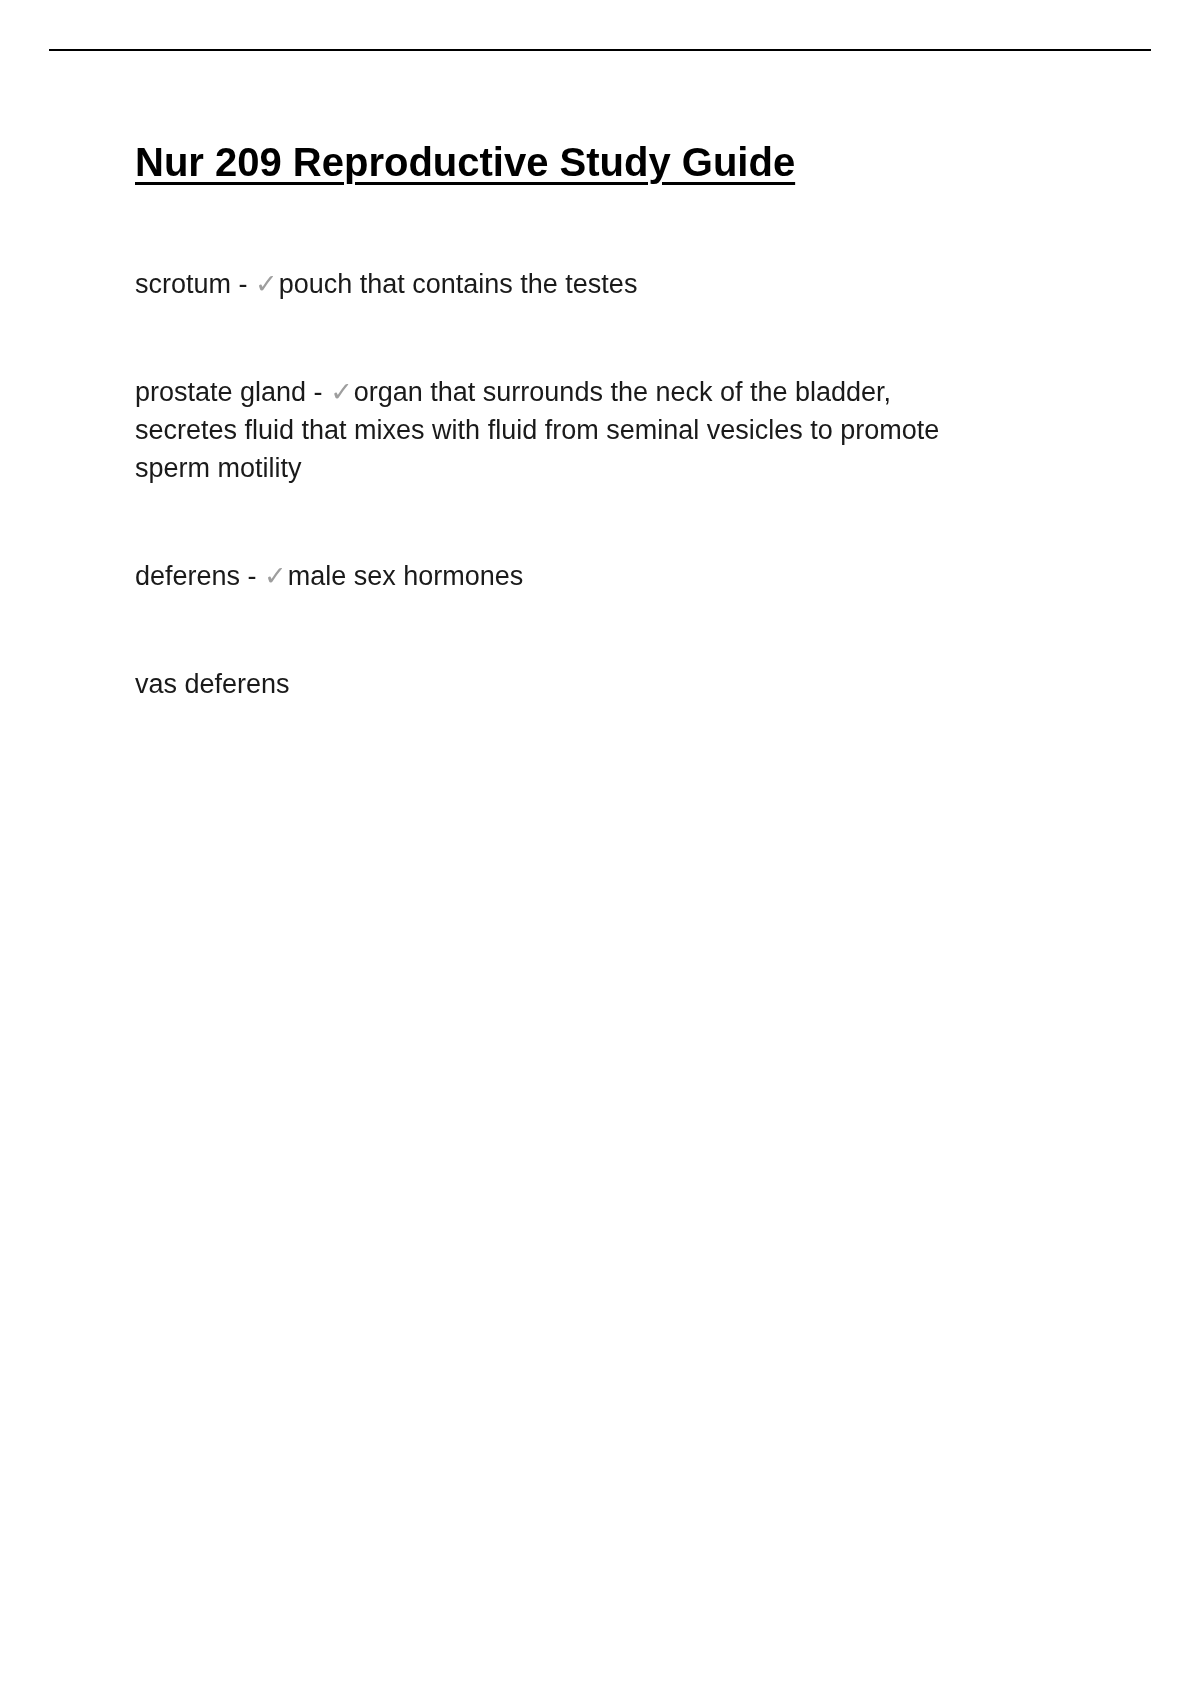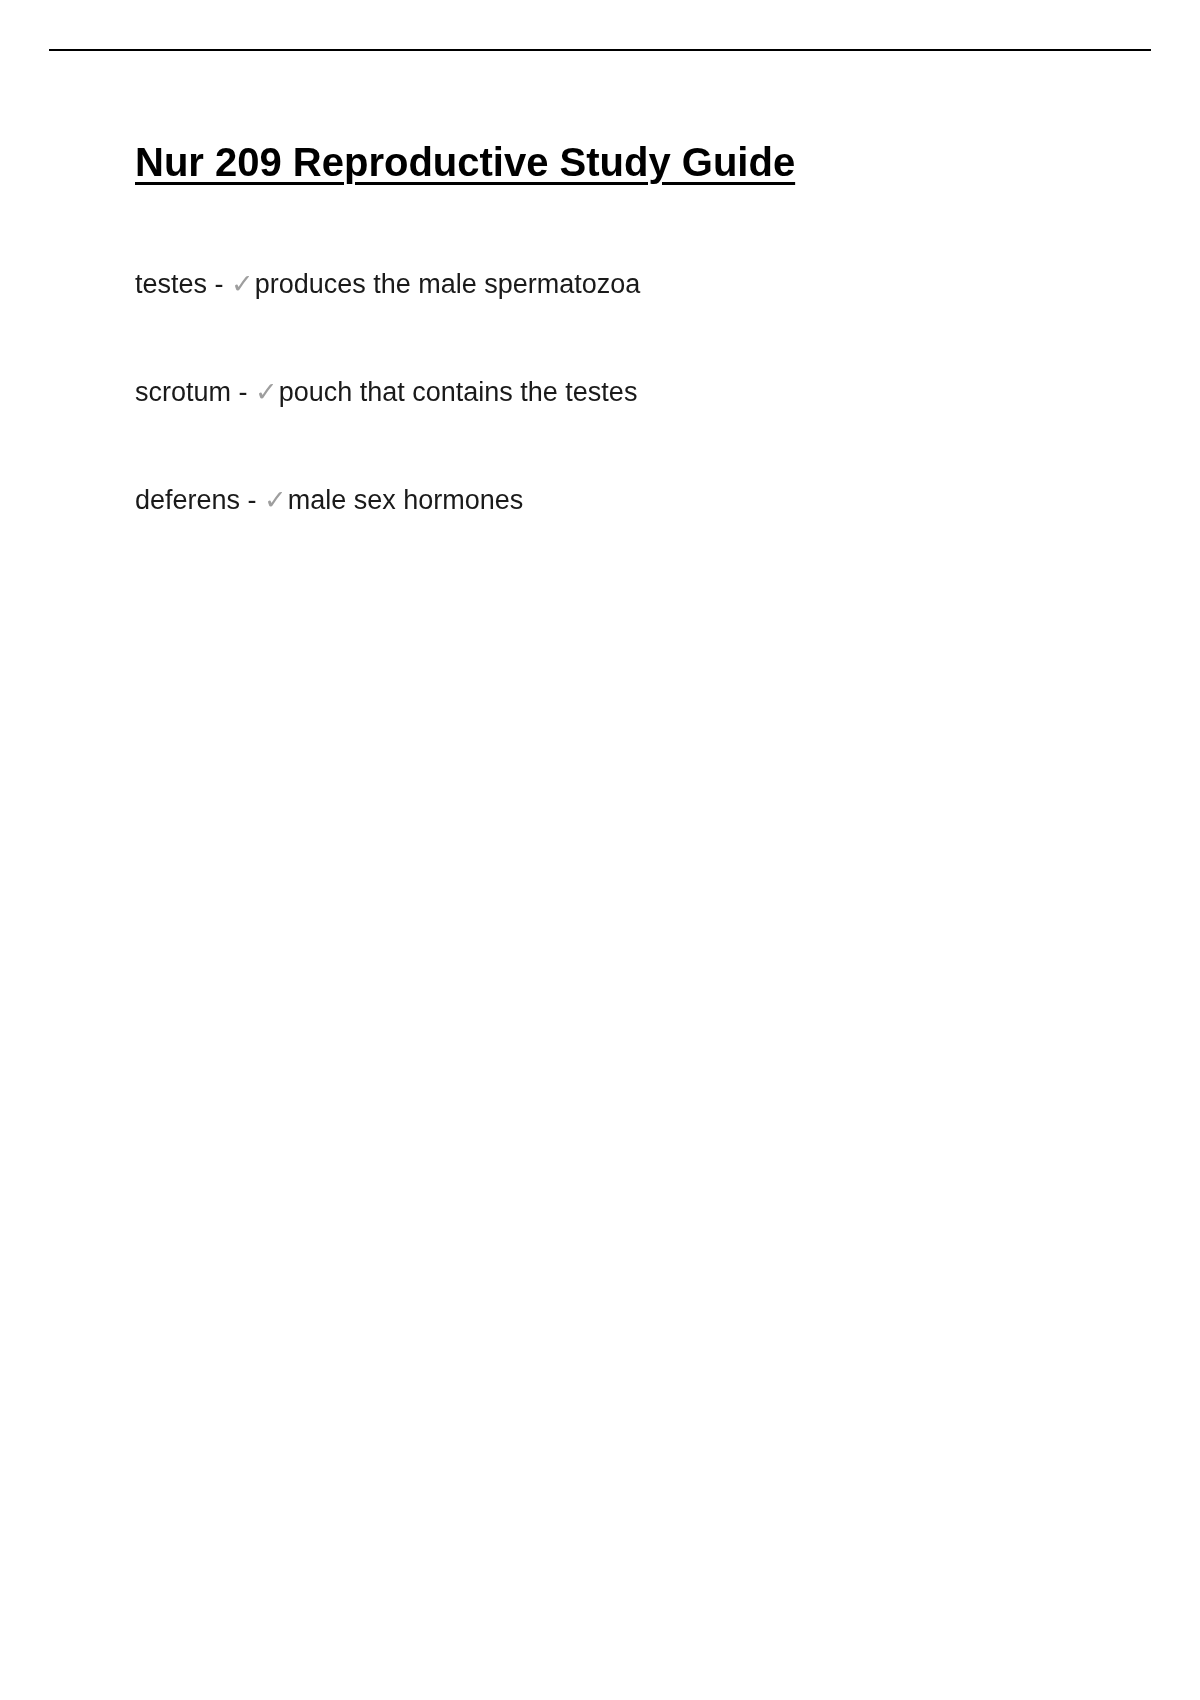--- a/index.html
+++ b/index.html
@@ -62,34 +62,35 @@
 </style>
 </head>
 <body>
 
 <div class="page">
   <div class="rule rule-top"></div>
 
   <div class="content">
     <h1 class="doc-title">Nur 209 Reproductive Study Guide</h1>
 
-    <div class="entry">
-      <p class="entry-body"><span>testes - </span><span class="check">✓</span><span>produces the male spermatozoa</span></p>
-    </div>
 
 
     <div class="entry">
       <p class="entry-body"><span>scrotum - </span><span class="check">✓</span><span>pouch that contains the testes</span></p>
     </div>
 
 
+    <div class="entry">
+      <p class="entry-body"><span>prostate gland - </span><span class="check">✓</span><span>organ that surrounds the neck of the bladder, secretes fluid that mixes with fluid from seminal vesicles to promote sperm motility</span></p>
+    </div>
 
     <div class="entry">
       <p class="entry-body"><span>deferens - </span><span class="check">✓</span><span>male sex hormones</span></p>
     </div>
 
     <div class="entry">
+      <p class="entry-body entry-name">vas deferens</p>
     </div>
 
   </div>
 
   <div class="rule rule-bottom"></div>
 </div>
 
 </body></html>

